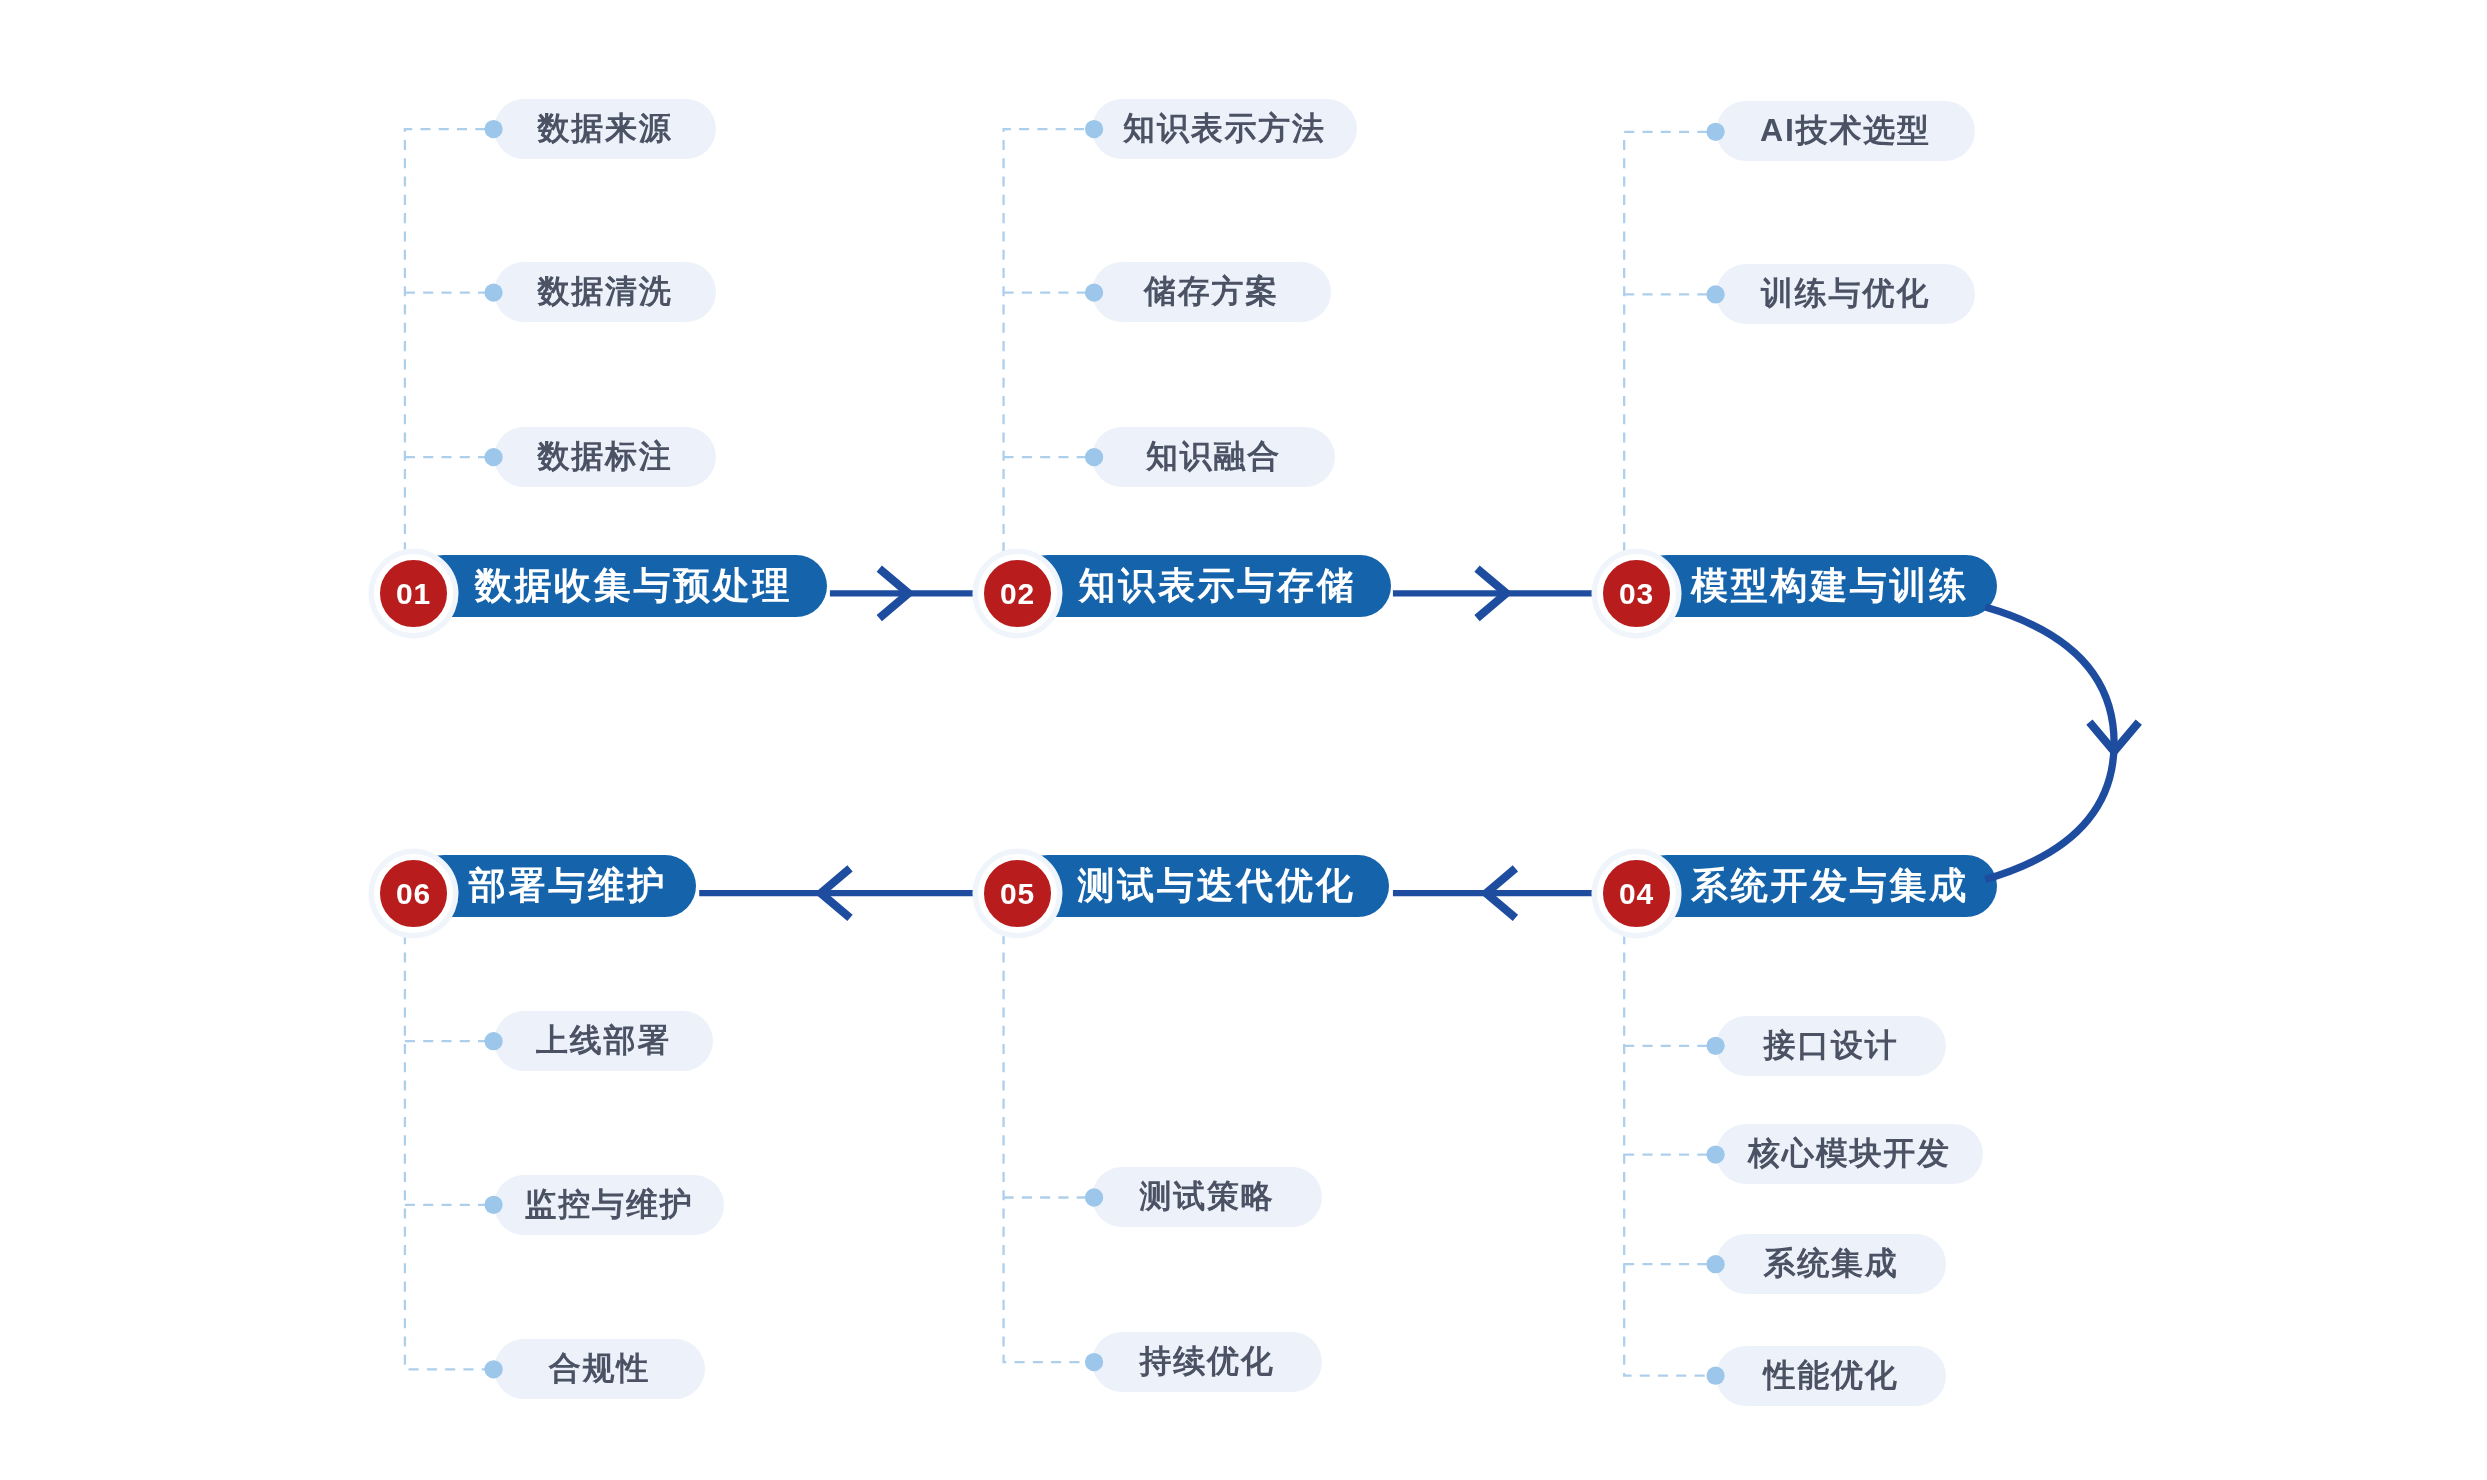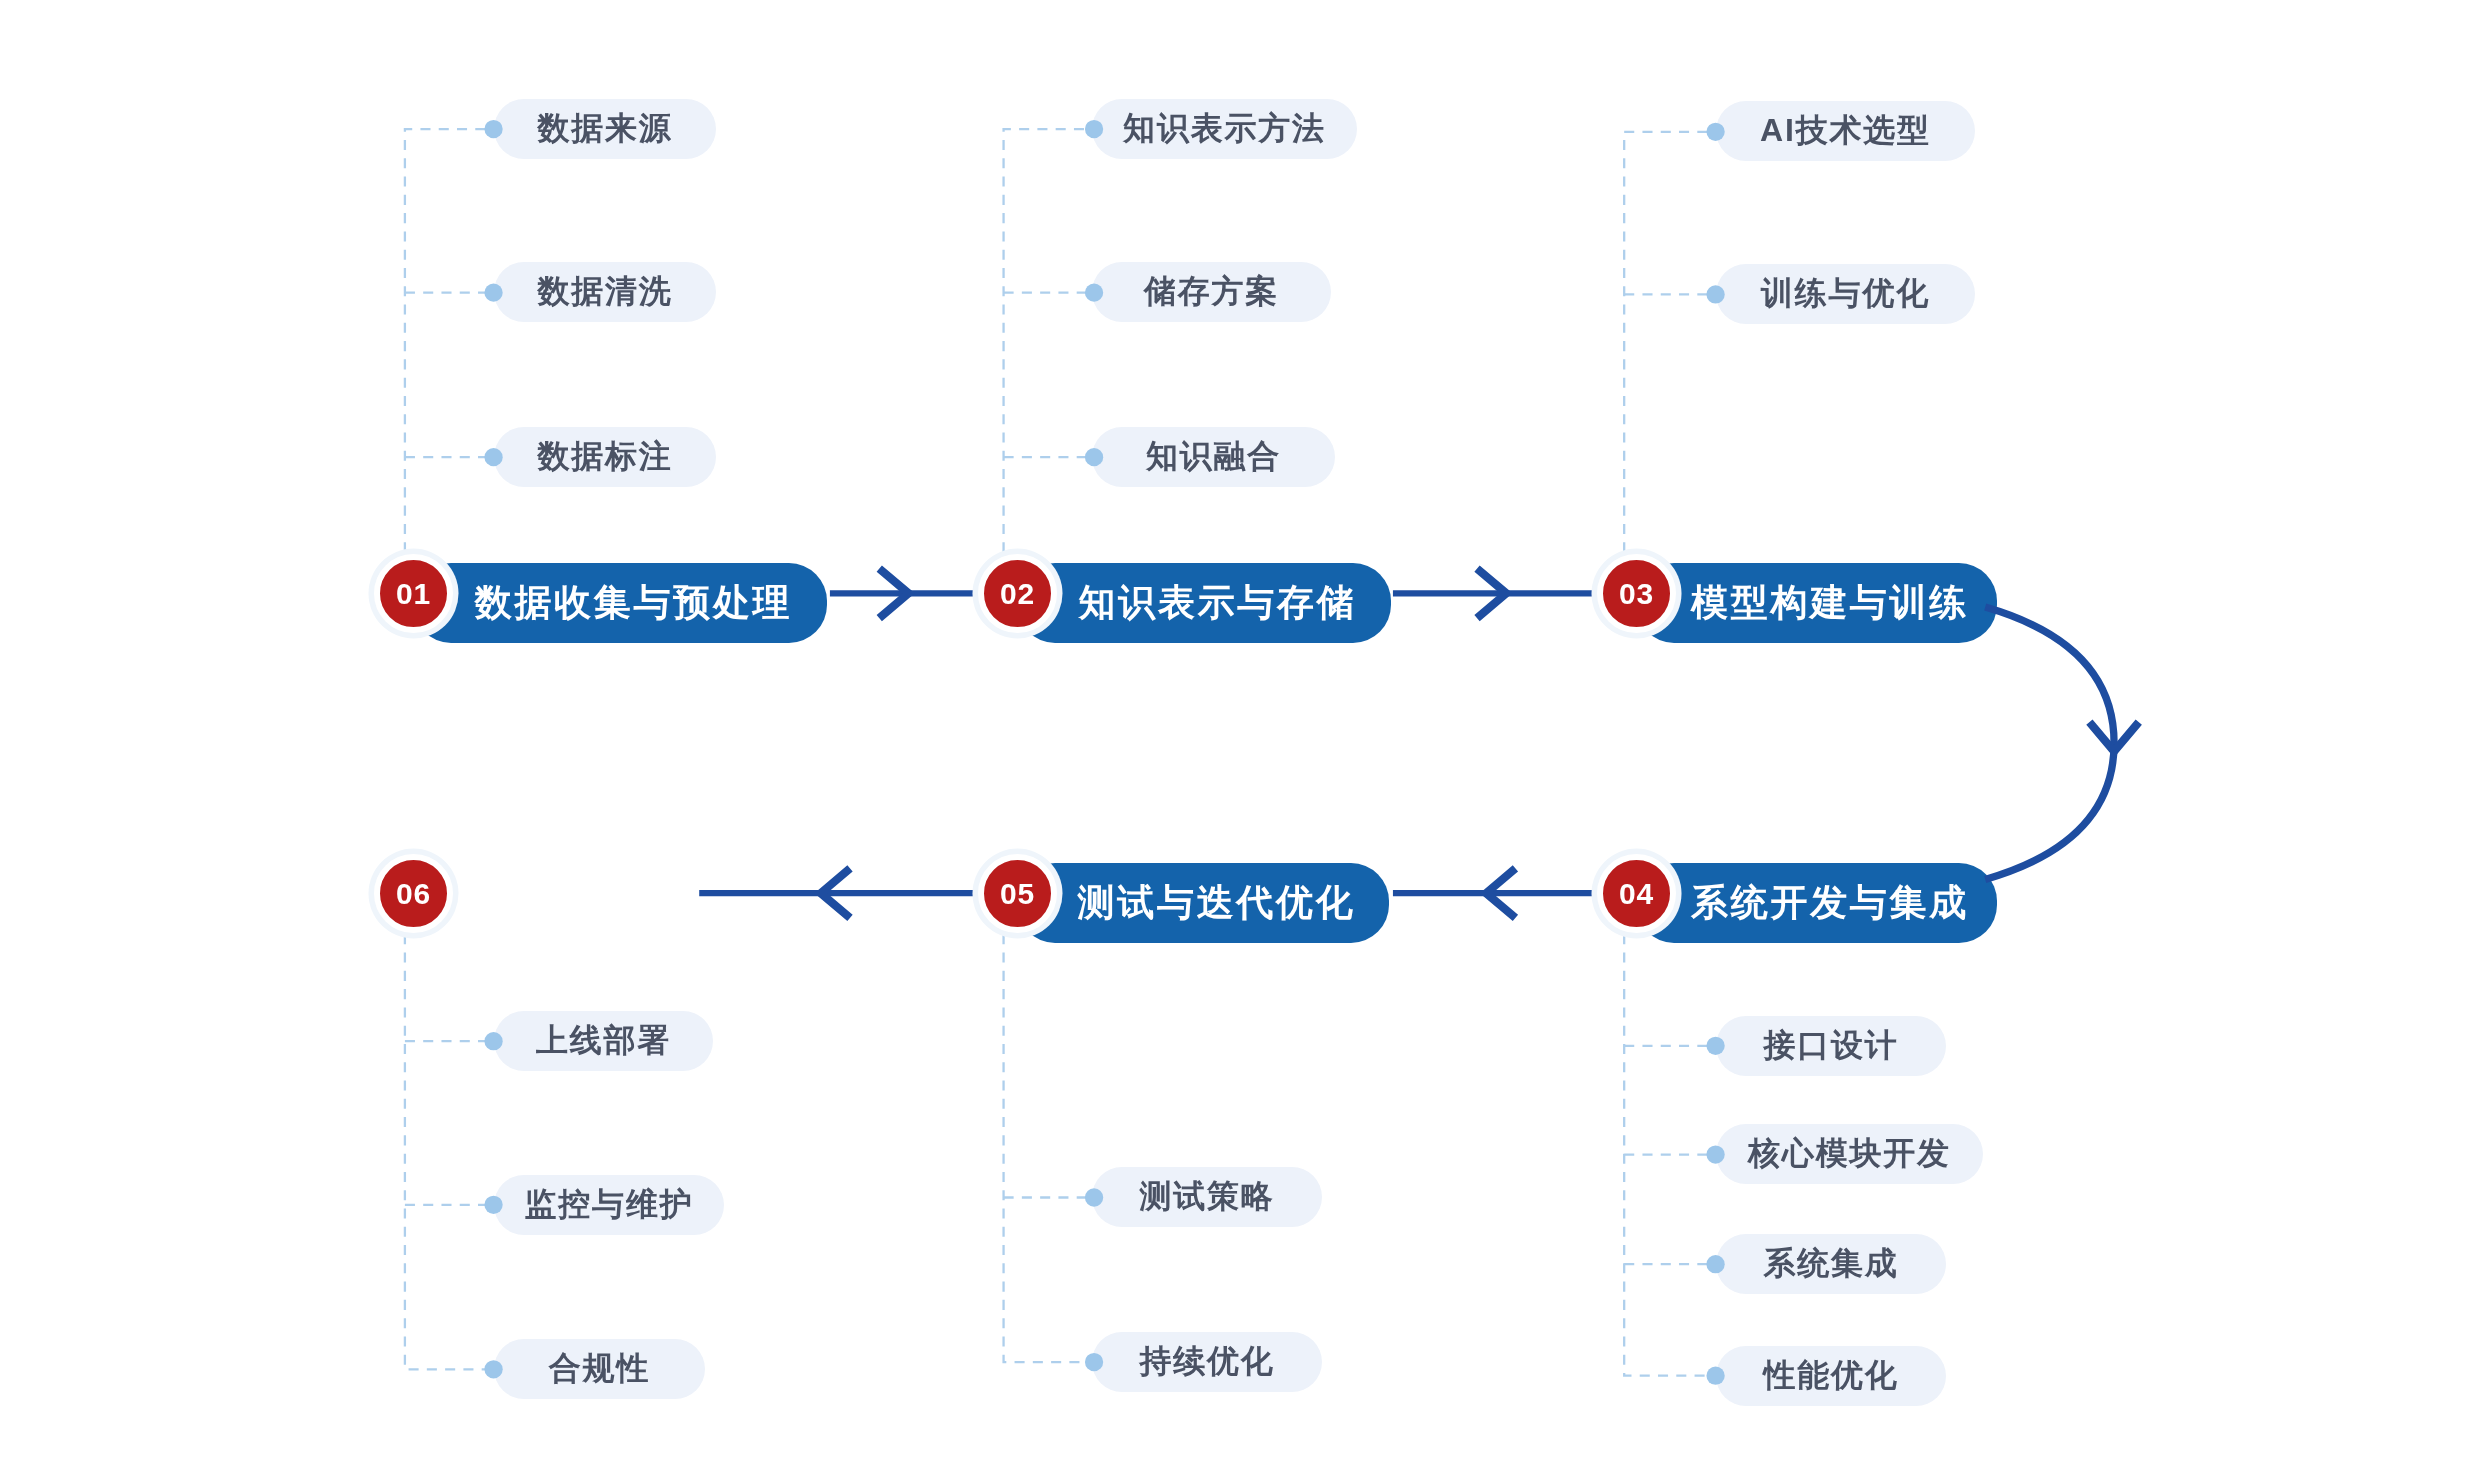--- a/index.html
+++ b/index.html
@@ -7,26 +7,26 @@
     position:relative;
     width:2487px;height:1481px;
     background:#ffffff;
     overflow:hidden;
     font-family:"Liberation Sans","DejaVu Sans",sans-serif;
   }
   .connector-svg{
     position:absolute;left:0;top:0;z-index:3;pointer-events:none;
   }
   .stage-pill{
-    position:absolute;height:80px;border-radius:38px;
+    position:absolute;height:62px;border-radius:38px;
     background:#1463ab;color:#ffffff;
     display:flex;align-items:center;justify-content:center;
     padding-left:51px;padding-right:24px;box-sizing:border-box;
     font-size:37px;font-weight:bold;letter-spacing:2.7px;
-    z-index:2;white-space:nowrap;margin-top:8px;
+    z-index:2;white-space:nowrap;
   }
   .stage-badge{
     position:absolute;width:79px;height:79px;border-radius:50%;
     background:#b91c1c;border:6.4px solid #ffffff;box-sizing:border-box;
     box-shadow:0 0 0 5.5px #eff5fb;
     display:flex;align-items:center;justify-content:center;
     color:#ffffff;font-size:30px;font-weight:bold;letter-spacing:0.9px;
     z-index:4;
   }
   .sub-pill{
@@ -95,20 +95,21 @@
 
   <div class="stage-pill" style="left:1636px;top:555px;width:361px">模型构建与训练</div>
   <div class="stage-badge" style="left:1597px;top:554px">03</div>
 
   <div class="stage-pill" style="left:1636px;top:855px;width:361px">系统开发与集成</div>
   <div class="stage-badge" style="left:1597px;top:854px">04</div>
 
   <div class="stage-pill" style="left:1017px;top:855px;width:372px">测试与迭代优化</div>
   <div class="stage-badge" style="left:978px;top:854px">05</div>
 
+  <div class="stage-pill" style="left:413px;top:855px;width:283px">部署与维护</div>
   <div class="stage-badge" style="left:374px;top:854px">06</div>
 
   <div class="sub-pill" style="left:494px;top:99px;width:222px">数据来源</div>
   <div class="sub-pill" style="left:494px;top:262px;width:222px">数据清洗</div>
   <div class="sub-pill" style="left:494px;top:427px;width:222px">数据标注</div>
 
   <div class="sub-pill" style="left:1092px;top:99px;width:265px">知识表示方法</div>
   <div class="sub-pill" style="left:1092px;top:262px;width:239px">储存方案</div>
   <div class="sub-pill" style="left:1092px;top:427px;width:243px">知识融合</div>
 

